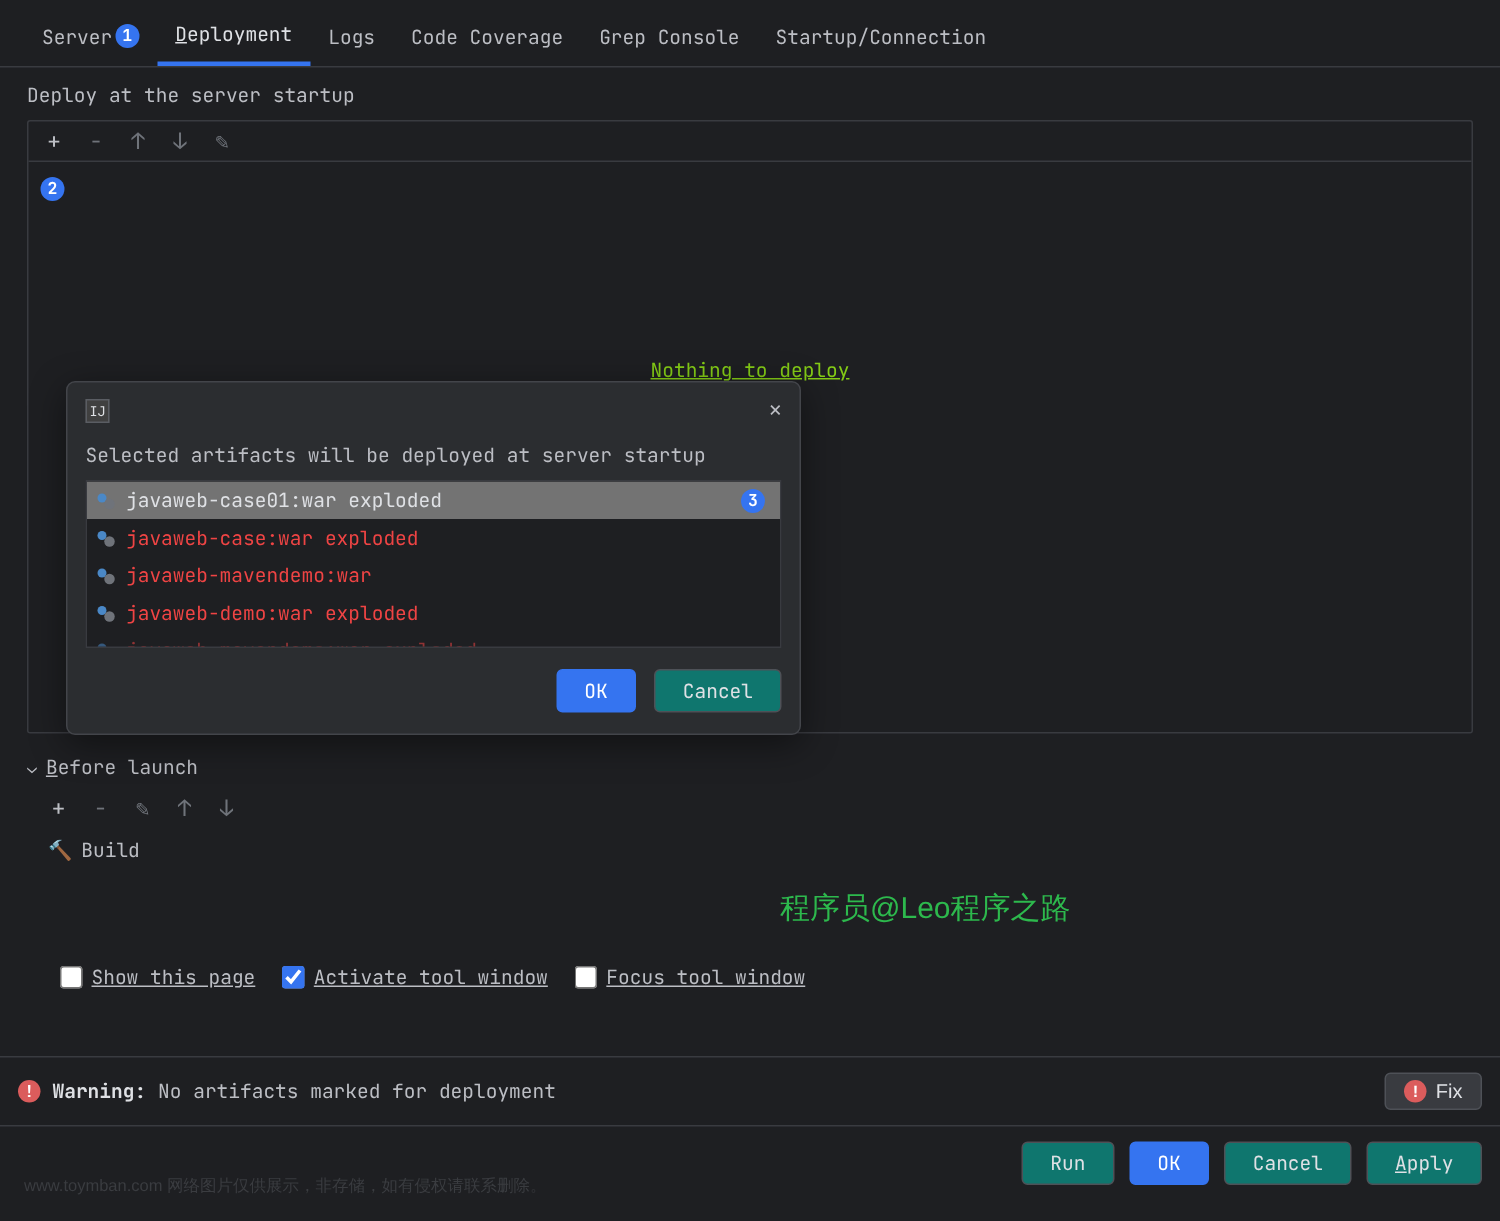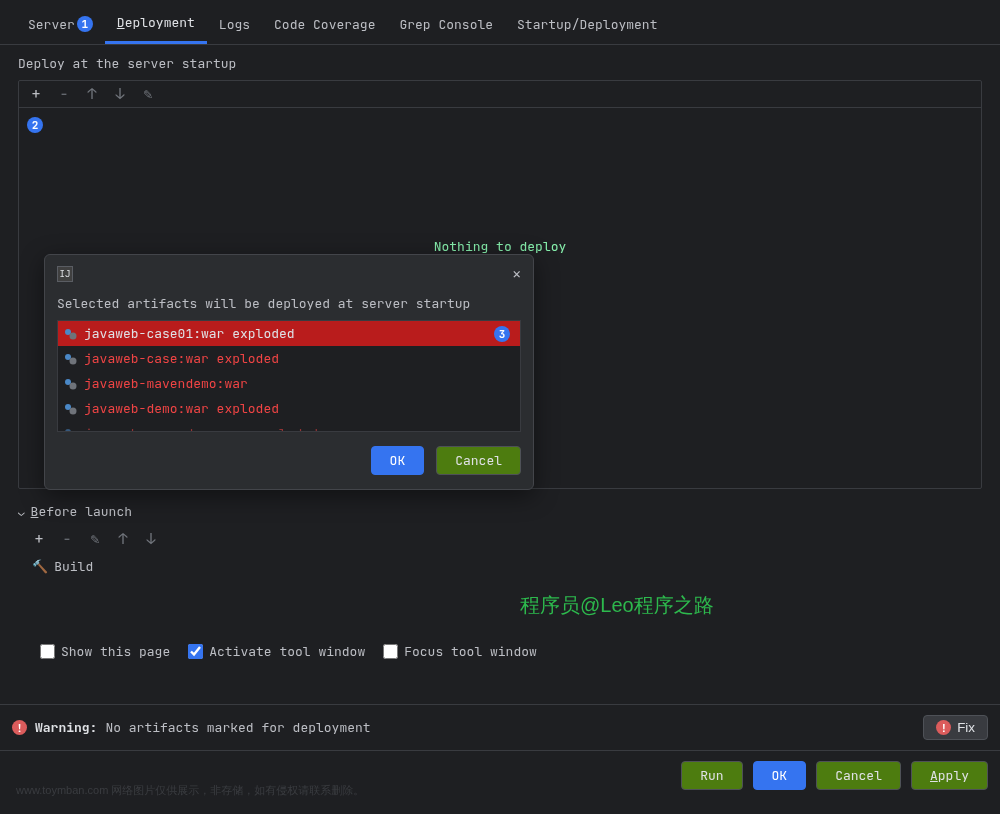--- a/index.html
+++ b/index.html
@@ -75,21 +75,22 @@
 .deploy-body {
   height: 380px;
   position: relative;
   padding: 8px;
 }
 .placeholder {
   position: absolute;
   left: 50%;
   top: 130px;
   transform: translateX(-50%);
-  color: #86efac;
+  color: #84cc16;
+  text-decoration: underline;
 }
 .before-launch-header {
   display: flex;
   align-items: center;
   gap: 6px;
   padding: 14px 18px 6px 18px;
   cursor: pointer;
 }
 .chevron {
   font-size: 11px;
@@ -120,20 +121,21 @@
   color: #2db94d;
   font-size: 20px;
   font-family: sans-serif;
 }
 .checkboxes {
   display: flex;
   gap: 18px;
   padding: 20px 18px 20px 40px;
   align-items: center;
   margin-top: 42px;
+  text-decoration: underline;
 }
 .cb {
   display: flex;
   align-items: center;
   gap: 6px;
 }
 .cb input { width: 15px; height: 15px; accent-color: #3574f0; }
 .warning-bar {
   display: flex;
   align-items: center;
@@ -168,21 +170,21 @@
   gap: 6px;
   cursor: pointer;
 }
 .bottom-bar {
   display: flex;
   justify-content: flex-end;
   gap: 10px;
   padding: 10px 12px;
 }
 .btn {
-  background: #4d7c0f;
+  background: #0f766e;
   border: 1px solid #4e5157;
   color: #dfe1e5;
   padding: 5px 18px;
   border-radius: 4px;
   cursor: pointer;
   font-family: inherit;
   font-size: 13px;
 }
 .btn.primary {
   background: #3574f0;
@@ -244,21 +246,21 @@
   overflow: hidden;
 }
 .list-item {
   display: flex;
   align-items: center;
   gap: 6px;
   padding: 4px 6px;
   color: #ef4444;
 }
 .list-item.selected {
-  background: #b91c1c;
+  background: #737373;
   color: #dfe1e5;
   align-items: center;
 }
 .list-item .marker { margin-left: auto; margin-right: 4px; }
 .art-icon {
   width: 14px;
   height: 14px;
   position: relative;
   flex-shrink: 0;
 }
@@ -278,21 +280,21 @@
   <div class="tab">
       <span>Server</span>
       <span class="marker">1</span>
     </div>
   <div class="tab active">
       <span class="underline-first">Deployment</span>
     </div>
   <div class="tab">Logs</div>
   <div class="tab">Code Coverage</div>
   <div class="tab">Grep Console</div>
-  <div class="tab">Startup/Deployment</div>
+  <div class="tab">Startup/Connection</div>
 </div>
 
 <div class="section-title">Deploy at the server startup</div>
 
 <div class="panel">
   <div class="toolbar">
     <span class="tb-icon active">+</span>
     <span class="tb-icon">−</span>
     <span class="tb-icon">↑</span>
     <span class="tb-icon">↓</span>

